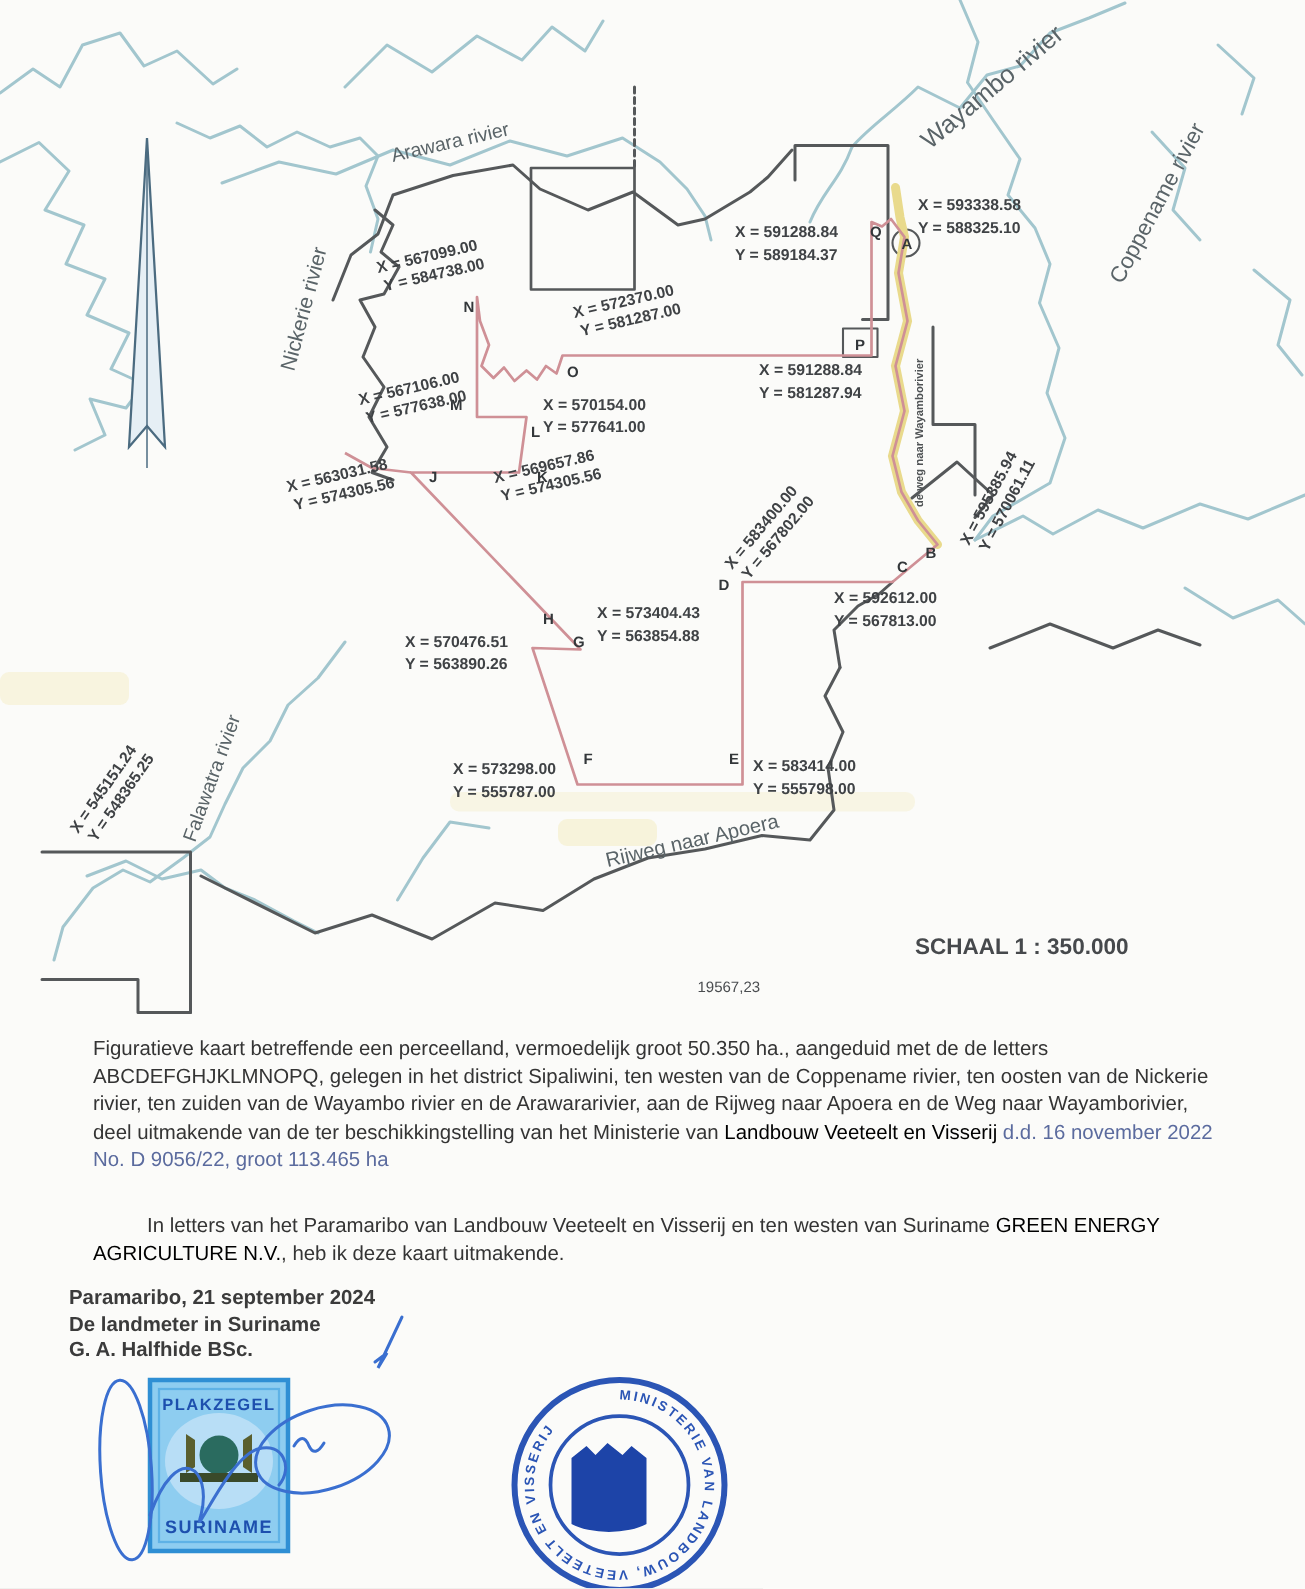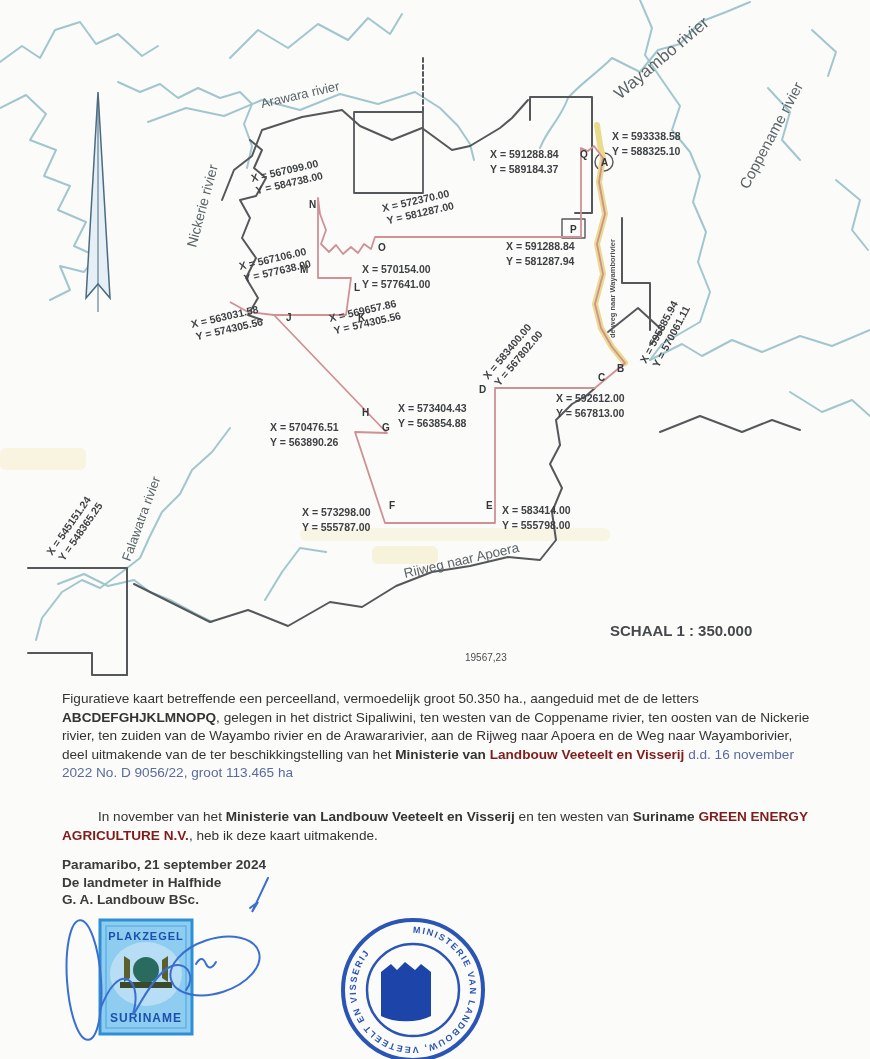--- a/index.html
+++ b/index.html
@@ -11,24 +11,24 @@
   .map-svg{top:0;}
   .stamp-svg{top:860px;}
   .coord{font:600 10.5px "Liberation Sans",sans-serif;fill:#3f4245;}
   .vletter{font:700 10px "Liberation Sans",sans-serif;fill:#33373a;}
   .rlabel{fill:#5a6468;font-family:"Liberation Sans",sans-serif;}
   .scale{font:700 15px "Liberation Sans",sans-serif;fill:#46494c;}
   .tiny{font:400 10px "Liberation Sans",sans-serif;fill:#4a4d50;}
   .vert-road{font:600 7.5px "Liberation Sans",sans-serif;fill:#4e5254;}
   .txt{position:absolute;left:62px;width:752px;color:#343434;font-size:13.6px;line-height:18.6px;}
   .txt p{margin:0;}
-  .b{font-weight:bold;}
-  .blue{color:#7f1d1d;font-weight:bold;}
+  .b{font-weight:normal;}
+  .blue{color:#000000;font-weight:normal;}
   .blue2{color:#5b6b9e;}
-  .datewrap{position:absolute;left:62px;top:856px;color:#3b3b3b;font-size:13.6px;line-height:17.5px;font-weight:600;}
+  .datewrap{position:absolute;left:46px;top:856px;color:#3b3b3b;font-size:13.6px;line-height:17.5px;font-weight:600;}
   .stamp-text{font-family:"Liberation Sans",sans-serif;}
 </style>
 </head>
 <body>
 
 <div class="page">
 
   <div class="smear" style="left:0;top:448px;width:86px;height:22px;"></div>
   <div class="smear" style="left:300px;top:528px;width:310px;height:13px;opacity:.35;"></div>
   <div class="smear" style="left:372px;top:546px;width:66px;height:18px;opacity:.5;"></div>
@@ -190,28 +190,28 @@
   </svg>
 
   <div class="txt" style="top:690px;">
     <p>
       <span>Figuratieve kaart betreffende een perceelland, vermoedelijk groot 50.350 ha., aangeduid met de de letters </span><span class="b">ABCDEFGHJKLMNOPQ</span><span>, gelegen in het district Sipaliwini, ten westen van de Coppename rivier, ten oosten van de Nickerie rivier, ten zuiden van de Wayambo rivier en de Arawararivier, aan de Rijweg naar Apoera en de Weg naar Wayamborivier, deel uitmakende van de ter beschikkingstelling van het </span><span class="b">Ministerie van </span><span class="blue">Landbouw Veeteelt en Visserij</span><span class="blue2"> d.d. 16 november 2022 No. D 9056/22, groot 113.465 ha</span>
     </p>
   </div>
 
   <div class="txt" style="top:808px;text-indent:36px;">
     <p>
-      <span>In november van het </span><span class="b">Ministerie van Landbouw Veeteelt en Visserij</span><span> en ten westen van </span><span class="b">Suriname </span><span class="blue">GREEN ENERGY AGRICULTURE N.V.</span><span>,  heb ik deze kaart uitmakende.</span>
+      <span>In letters van het </span><span class="b">Paramaribo van Landbouw Veeteelt en Visserij</span><span> en ten westen van </span><span class="b">Suriname </span><span class="blue">GREEN ENERGY AGRICULTURE N.V.</span><span>,  heb ik deze kaart uitmakende.</span>
     </p>
   </div>
 
   <div class="datewrap">
     <div>Paramaribo, 21 september 2024</div>
-    <div>De landmeter in Halfhide</div>
-    <div>G. A. Landbouw BSc.</div>
+    <div>De landmeter in Suriname</div>
+    <div>G. A. Halfhide BSc.</div>
   </div>
 
   <svg class="stamp-svg" width="870" height="199" viewBox="0 0 870 199">
     <defs>
       <path id="ringpath" d="M 413,73 a 57,57 0 1,1 -0.1,0"></path>
     </defs>
 
     <g>
       <rect x="100" y="60" width="92" height="114" fill="#8ecdf0" stroke="#2f8fd4" stroke-width="3"></rect>
       <rect x="106" y="66" width="80" height="102" fill="none" stroke="#5eb2e6" stroke-width="1.5"></rect>

